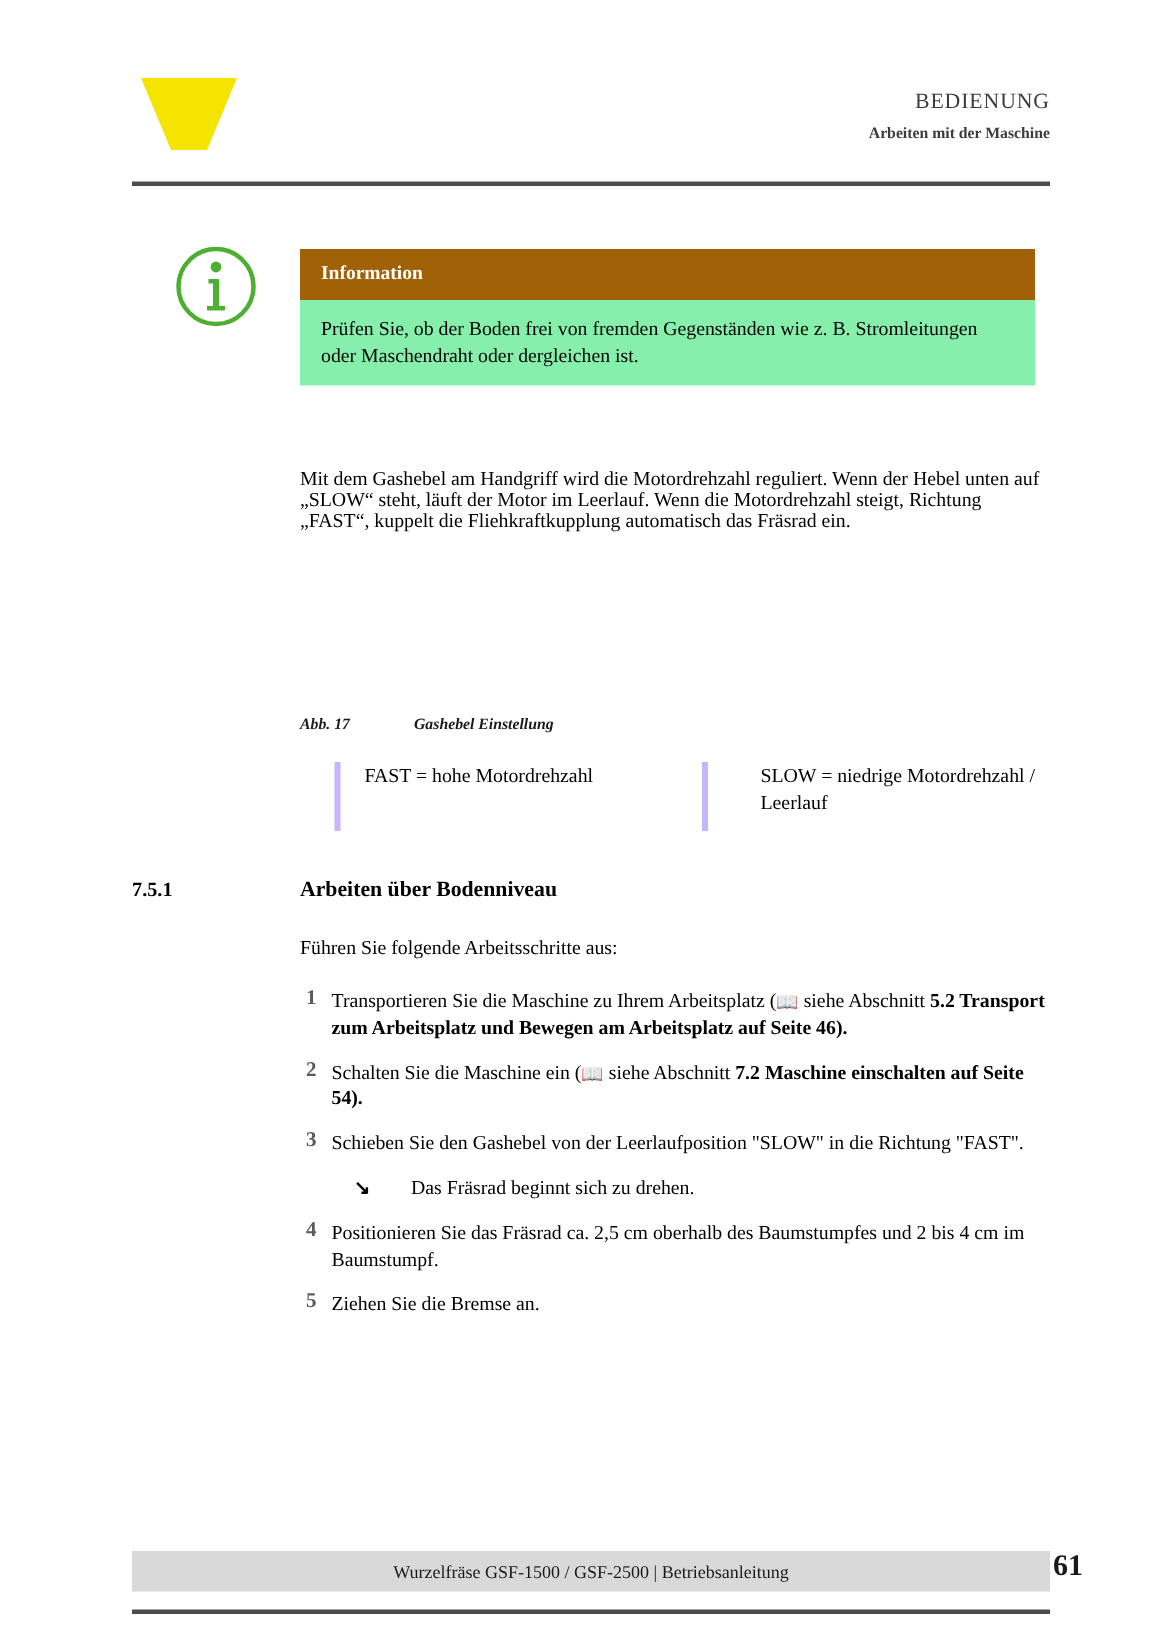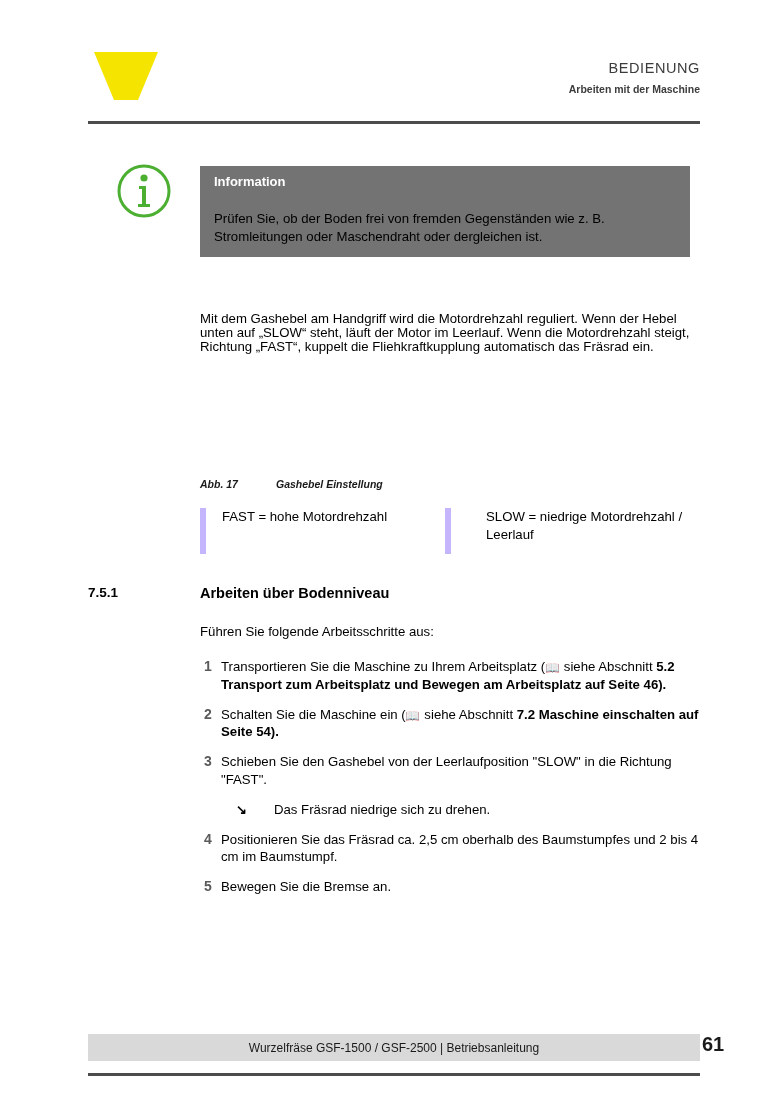--- a/index.html
+++ b/index.html
@@ -14,20 +14,21 @@
     color: #000000;
     position: relative;
     overflow: hidden;
   }
 
   .page {
     position: absolute;
     left: 0; top: 0;
     width: 768px;
     height: 988px;
+    font-family: Liberation Serif, serif;
   }
 
   
   .header {
     position: absolute;
     left: 88px;
     top: 44px;
     width: 612px;
     height: 76px;
   }
@@ -73,30 +74,30 @@
     width: 56px;
     height: 56px;
   }
   .info-box {
     position: absolute;
     left: 200px;
     top: 166px;
     width: 490px;
   }
   .info-head {
-    background: #737373;
+    background: #a16207;
     color: #ffffff;
     font-size: 13px;
     font-weight: bold;
     padding: 8px 14px 9px 14px;
     box-sizing: border-box;
     height: 34px;
   }
   .info-body {
-    background: #737373;
+    background: #86efac;
     color: #000000;
     font-size: 13.2px;
     line-height: 17.5px;
     padding: 10px 14px 12px 14px;
     box-sizing: border-box;
   }
 
   
   .para {
     position: absolute;
@@ -160,23 +161,24 @@
     top: 508px;
     width: 490px;
     height: 48px;
   }
   .legend-col {
     position: absolute;
     top: 0;
     font-size: 13.2px;
     line-height: 17.8px;
     padding-left: 16px;
-    border-left: 6px solid #c4b5fd;
+    border-left: 4px solid #c4b5fd;
     box-sizing: border-box;
     height: 46px;
+    margin-left: 23px;
   }
   .legend-col.c1 { left: 0px; width: 245px; }
   .legend-col.c2 { left: 245px; width: 245px; padding-left: 35px; }
 
   
   .sec-num {
     position: absolute;
     left: 88px;
     top: 585px;
     font-size: 13.5px;
@@ -342,30 +344,30 @@
     </div>
     <div class="step">
       <div class="step-num">2</div>
       <div class="step-text">Schalten Sie die Maschine ein (<span class="book-icon">📖</span> siehe Abschnitt <b>7.2 Maschine einschalten auf Seite 54).</b></div>
     </div>
     <div class="step">
       <div class="step-num">3</div>
       <div class="step-text">Schieben Sie den Gashebel von der Leerlaufposition "SLOW" in die Richtung "FAST".</div>
       <div class="substep">
         <span class="arrow-glyph">↘</span>
-        <span class="substep-text">Das Fräsrad niedrige sich zu drehen.</span>
+        <span class="substep-text">Das Fräsrad beginnt sich zu drehen.</span>
       </div>
     </div>
     <div class="step">
       <div class="step-num">4</div>
       <div class="step-text">Positionieren Sie das Fräsrad ca. 2,5 cm oberhalb des Baumstumpfes und 2 bis 4 cm im Baumstumpf.</div>
     </div>
     <div class="step">
       <div class="step-num">5</div>
-      <div class="step-text">Bewegen Sie die Bremse an.</div>
+      <div class="step-text">Ziehen Sie die Bremse an.</div>
     </div>
   </div>
 
   <div class="footer-bar"></div>
   <div class="footer-text">Wurzelfräse GSF-1500 / GSF-2500  |  Betriebsanleitung</div>
   <div class="footer-page">61</div>
   <div class="footer-rule"></div>
 
 </div>
 

